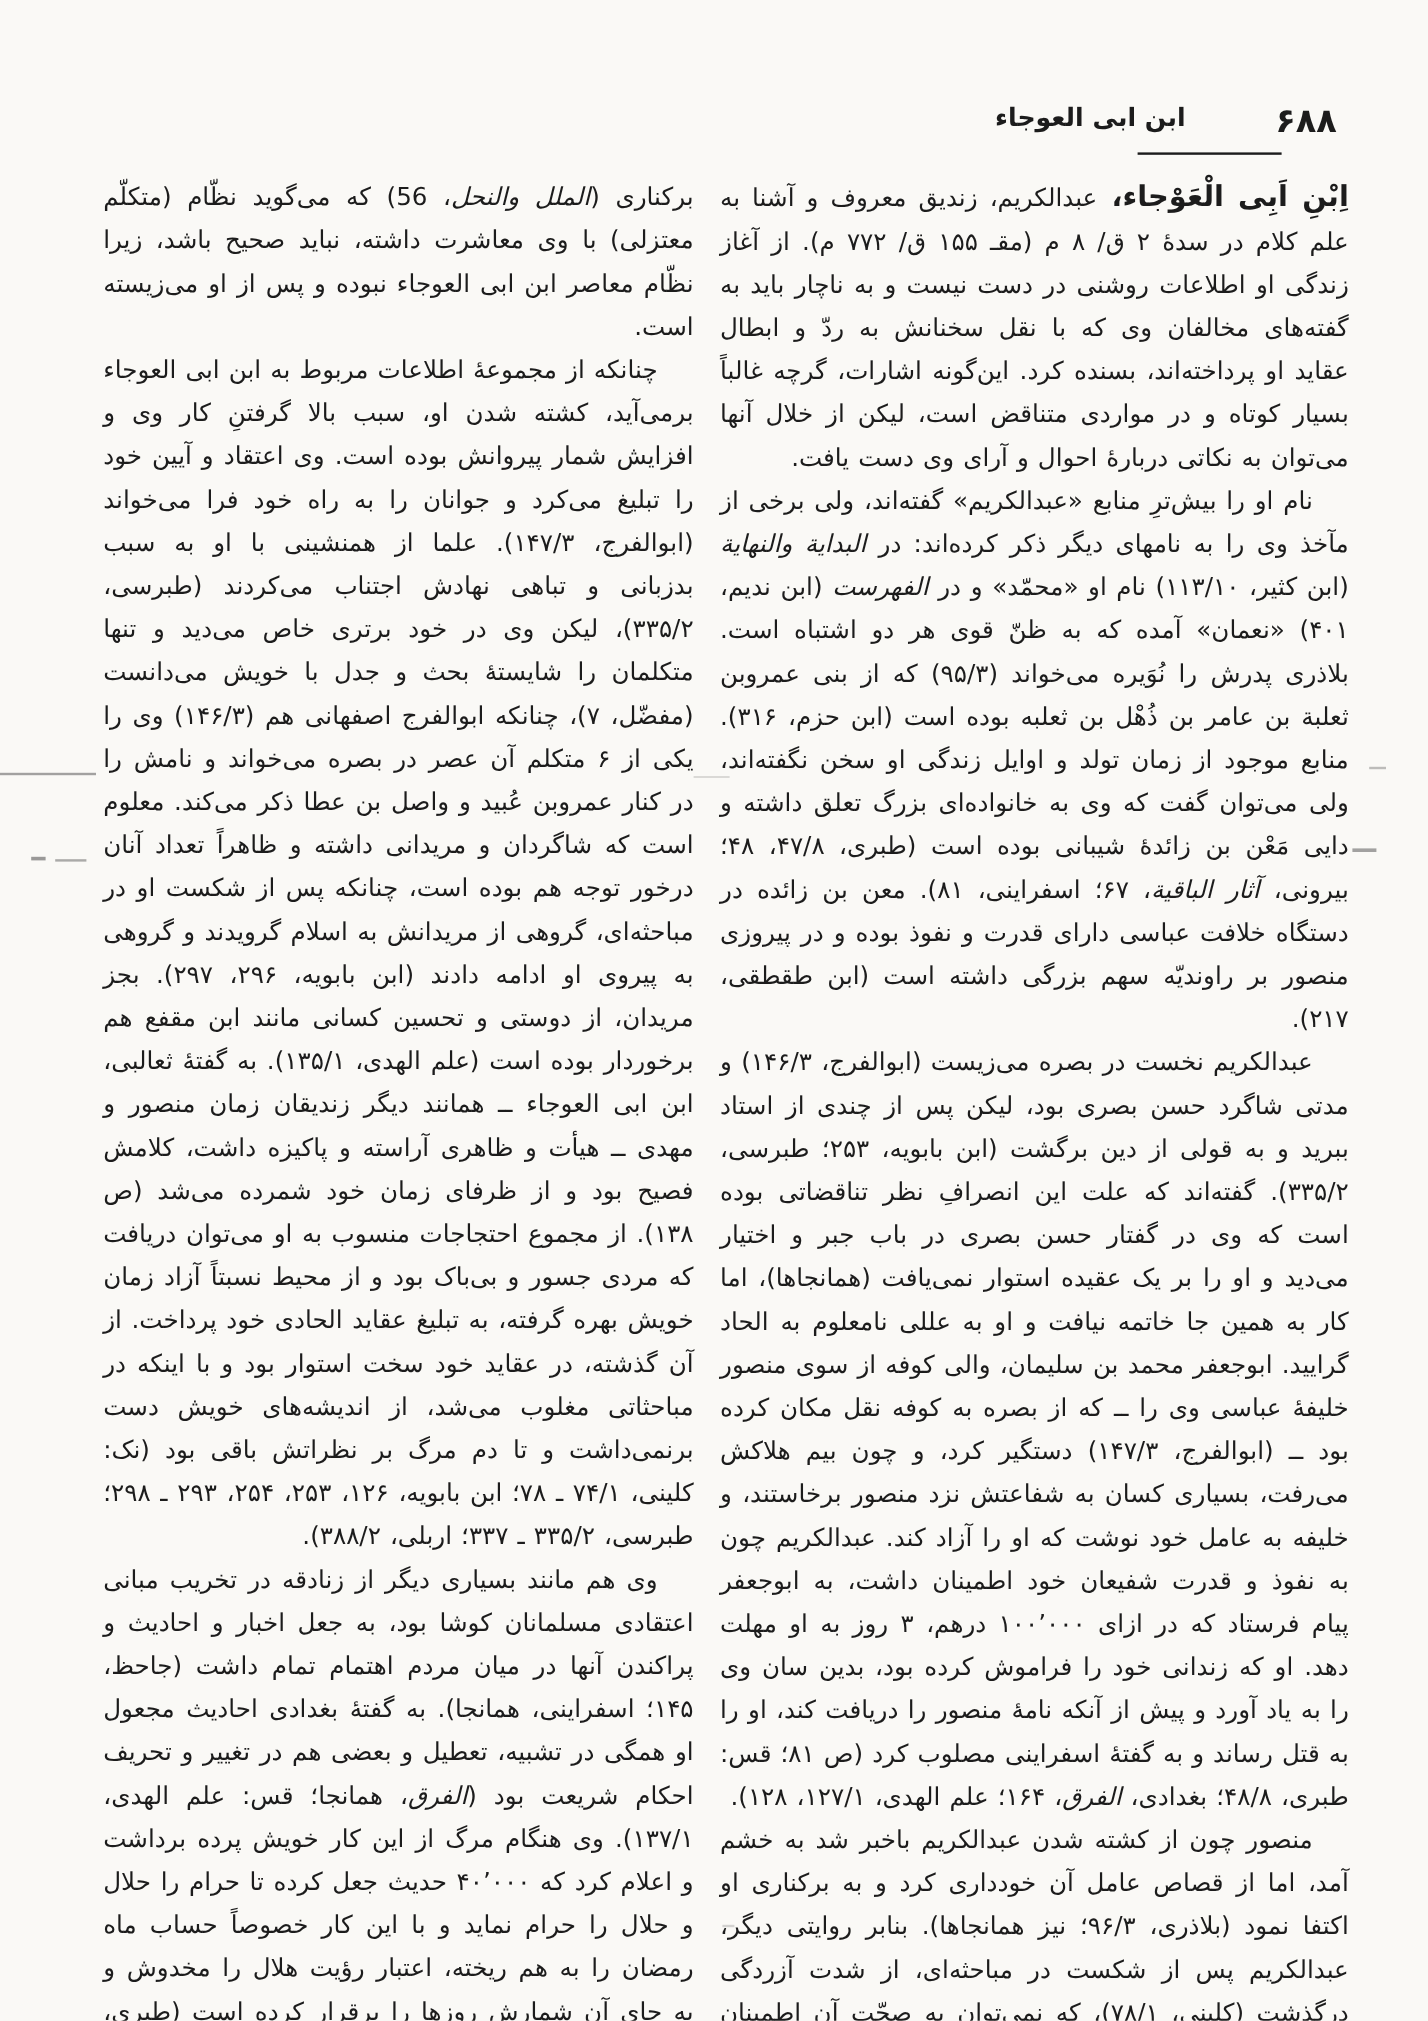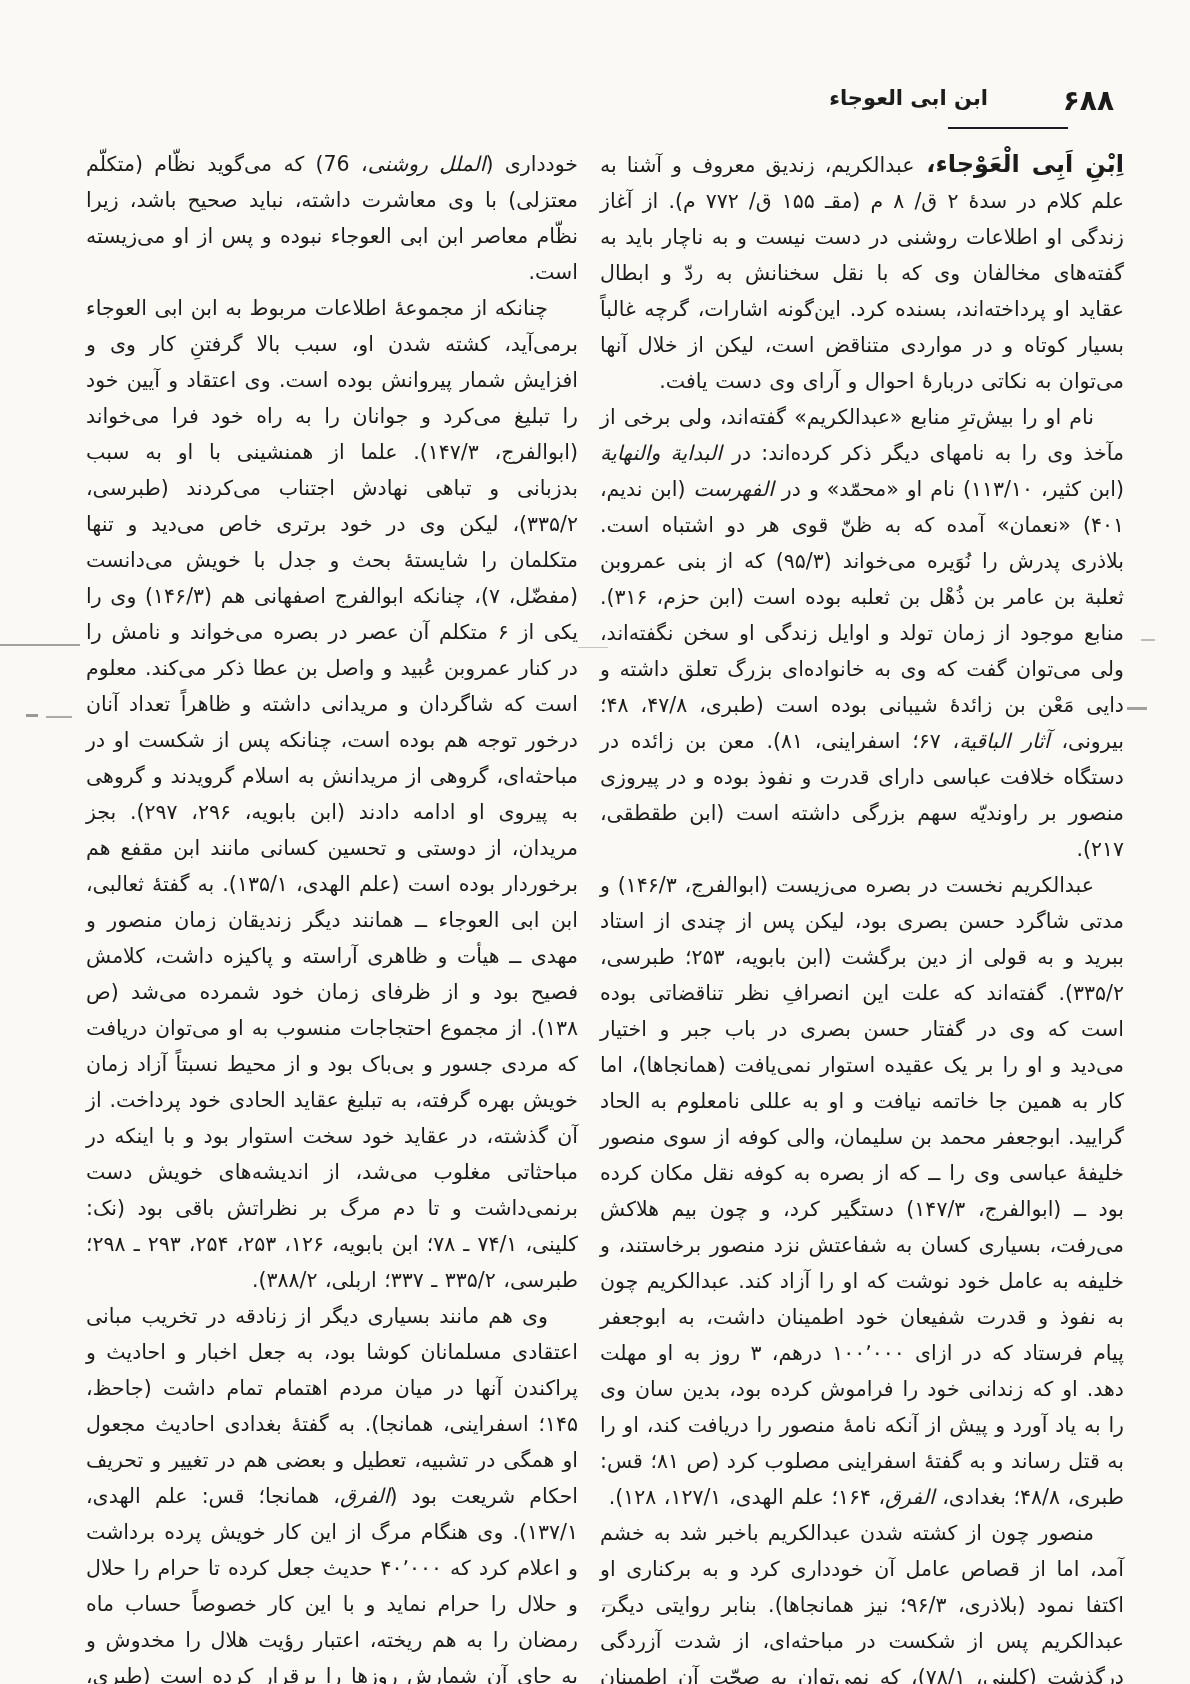--- a/index.html
+++ b/index.html
@@ -64,21 +64,21 @@
   <div class="head-rule"></div>
 
   <section class="col col-right">
     <p class="para"><span class="hb">اِبْنِ اَبِی الْعَوْجاء، </span><span>عبدالکریم، زندیق معروف و آشنا به علم کلام در سدهٔ ۲ ق/ ۸ م (مقـ ۱۵۵ ق/ ۷۷۲ م). از آغاز زندگی او اطلاعات روشنی در دست نیست و به ناچار باید به گفته‌های مخالفان وی که با نقل سخنانش به ردّ و ابطال عقاید او پرداخته‌اند، بسنده کرد. این‌گونه اشارات، گرچه غالباً بسیار کوتاه و در مواردی متناقض است، لیکن از خلال آنها می‌توان به نکاتی دربارهٔ احوال و آرای وی دست یافت.</span></p>
     <p class="para indent"><span>نام او را بیش‌ترِ منابع «عبدالکریم» گفته‌اند، ولی برخی از مآخذ وی را به نامهای دیگر ذکر کرده‌اند: در </span><span class="i">البدایة والنهایة</span><span> (ابن کثیر، ۱۱۳/۱۰) نام او «محمّد» و در </span><span class="i">الفهرست</span><span> (ابن ندیم، ۴۰۱) «نعمان» آمده که به ظنّ قوی هر دو اشتباه است. بلاذری پدرش را نُوَیره می‌خواند (۹۵/۳) که از بنی عمروبن ثعلبة بن عامر بن ذُهْل بن ثعلبه بوده است (ابن حزم، ۳۱۶). منابع موجود از زمان تولد و اوایل زندگی او سخن نگفته‌اند، ولی می‌توان گفت که وی به خانواده‌ای بزرگ تعلق داشته و دایی مَعْن بن زائدهٔ شیبانی بوده است (طبری، ۴۷/۸، ۴۸؛ بیرونی، </span><span class="i">آثار الباقیة</span><span>، ۶۷؛ اسفراینی، ۸۱). معن بن زائده در دستگاه خلافت عباسی دارای قدرت و نفوذ بوده و در پیروزی منصور بر راوندیّه سهم بزرگی داشته است (ابن طقطقی، ۲۱۷).</span></p>
     <p class="para indent"><span>عبدالکریم نخست در بصره می‌زیست (ابوالفرج، ۱۴۶/۳) و مدتی شاگرد حسن بصری بود، لیکن پس از چندی از استاد ببرید و به قولی از دین برگشت (ابن بابویه، ۲۵۳؛ طبرسی، ۳۳۵/۲). گفته‌اند که علت این انصرافِ نظر تناقضاتی بوده است که وی در گفتار حسن بصری در باب جبر و اختیار می‌دید و او را بر یک عقیده استوار نمی‌یافت (همانجاها)، اما کار به همین جا خاتمه نیافت و او به عللی نامعلوم به الحاد گرایید. ابوجعفر محمد بن سلیمان، والی کوفه از سوی منصور خلیفهٔ عباسی وی را ــ که از بصره به کوفه نقل مکان کرده بود ــ (ابوالفرج، ۱۴۷/۳) دستگیر کرد، و چون بیم هلاکش می‌رفت، بسیاری کسان به شفاعتش نزد منصور برخاستند، و خلیفه به عامل خود نوشت که او را آزاد کند. عبدالکریم چون به نفوذ و قدرت شفیعان خود اطمینان داشت، به ابوجعفر پیام فرستاد که در ازای ۱۰۰٬۰۰۰ درهم، ۳ روز به او مهلت دهد. او که زندانی خود را فراموش کرده بود، بدین سان وی را به یاد آورد و پیش از آنکه نامهٔ منصور را دریافت کند، او را به قتل رساند و به گفتهٔ اسفراینی مصلوب کرد (ص ۸۱؛ قس: طبری، ۴۸/۸؛ بغدادی، </span><span class="i">الفرق</span><span>، ۱۶۴؛ علم الهدی، ۱۲۷/۱، ۱۲۸).</span></p>
     <p class="para indent"><span>منصور چون از کشته شدن عبدالکریم باخبر شد به خشم آمد، اما از قصاص عامل آن خودداری کرد و به برکناری او اکتفا نمود (بلاذری، ۹۶/۳؛ نیز همانجاها). بنابر روایتی دیگر، عبدالکریم پس از شکست در مباحثه‌ای، از شدت آزردگی درگذشت (کلینی، ۷۸/۱)، که نمی‌توان به صحّت آن اطمینان داشت. از سوی دیگر مسعودی (۲۲۴/۴) قتل او را به زمان مهدی خلیفهٔ عباسی (خلافت: ۱۵۸ ـ ۱۶۹ ق/ ۷۷۵ ـ ۷۸۵م) نسبت می‌دهد، ولی این روایت آشفته به نظر می‌رسد. همچنین روایت</span></p>
   </section>
 
   <section class="col col-left">
-    <p class="para"><span>خودداری (</span><span class="i">الملل روشنی</span><span>، 76) که می‌گوید نظّام (متکلّم معتزلی) با وی معاشرت داشته، نباید صحیح باشد، زیرا نظّام معاصر ابن ابی العوجاء نبوده و پس از او می‌زیسته است.</span></p>
+    <p class="para"><span>برکناری (</span><span class="i">الملل والنحل</span><span>، 56) که می‌گوید نظّام (متکلّم معتزلی) با وی معاشرت داشته، نباید صحیح باشد، زیرا نظّام معاصر ابن ابی العوجاء نبوده و پس از او می‌زیسته است.</span></p>
     <p class="para indent"><span>چنانکه از مجموعهٔ اطلاعات مربوط به ابن ابی العوجاء برمی‌آید، کشته شدن او، سبب بالا گرفتنِ کار وی و افزایش شمار پیروانش بوده است. وی اعتقاد و آیین خود را تبلیغ می‌کرد و جوانان را به راه خود فرا می‌خواند (ابوالفرج، ۱۴۷/۳). علما از همنشینی با او به سبب بدزبانی و تباهی نهادش اجتناب می‌کردند (طبرسی، ۳۳۵/۲)، لیکن وی در خود برتری خاص می‌دید و تنها متکلمان را شایستهٔ بحث و جدل با خویش می‌دانست (مفضّل، ۷)، چنانکه ابوالفرج اصفهانی هم (۱۴۶/۳) وی را یکی از ۶ متکلم آن عصر در بصره می‌خواند و نامش را در کنار عمروبن عُبید و واصل بن عطا ذکر می‌کند. معلوم است که شاگردان و مریدانی داشته و ظاهراً تعداد آنان درخور توجه هم بوده است، چنانکه پس از شکست او در مباحثه‌ای، گروهی از مریدانش به اسلام گرویدند و گروهی به پیروی او ادامه دادند (ابن بابویه، ۲۹۶، ۲۹۷). بجز مریدان، از دوستی و تحسین کسانی مانند ابن مقفع هم برخوردار بوده است (علم الهدی، ۱۳۵/۱). به گفتهٔ ثعالبی، ابن ابی العوجاء ــ همانند دیگر زندیقان زمان منصور و مهدی ــ هیأت و ظاهری آراسته و پاکیزه داشت، کلامش فصیح بود و از ظرفای زمان خود شمرده می‌شد (ص ۱۳۸). از مجموع احتجاجات منسوب به او می‌توان دریافت که مردی جسور و بی‌باک بود و از محیط نسبتاً آزاد زمان خویش بهره گرفته، به تبلیغ عقاید الحادی خود پرداخت. از آن گذشته، در عقاید خود سخت استوار بود و با اینکه در مباحثاتی مغلوب می‌شد، از اندیشه‌های خویش دست برنمی‌داشت و تا دم مرگ بر نظراتش باقی بود (نک: کلینی، ۷۴/۱ ـ ۷۸؛ ابن بابویه، ۱۲۶، ۲۵۳، ۲۵۴، ۲۹۳ ـ ۲۹۸؛ طبرسی، ۳۳۵/۲ ـ ۳۳۷؛ اربلی، ۳۸۸/۲).</span></p>
     <p class="para indent"><span>وی هم مانند بسیاری دیگر از زنادقه در تخریب مبانی اعتقادی مسلمانان کوشا بود، به جعل اخبار و احادیث و پراکندن آنها در میان مردم اهتمام تمام داشت (جاحظ، ۱۴۵؛ اسفراینی، همانجا). به گفتهٔ بغدادی احادیث مجعول او همگی در تشبیه، تعطیل و بعضی هم در تغییر و تحریف احکام شریعت بود (</span><span class="i">الفرق</span><span>، همانجا؛ قس: علم الهدی، ۱۳۷/۱). وی هنگام مرگ از این کار خویش پرده برداشت و اعلام کرد که ۴۰٬۰۰۰ حدیث جعل کرده تا حرام را حلال و حلال را حرام نماید و با این کار خصوصاً حساب ماه رمضان را به هم ریخته، اعتبار رؤیت هلال را مخدوش و به جای آن شمارش روزها را برقرار کرده است (طبری، ۴۸/۸؛ بغدادی، </span></p>
   </section>
 
   <div class="artifact art-line-left"></div>
   <div class="artifact art-line-gutter"></div>
   <div class="artifact art-dash-a"></div>
   <div class="artifact art-dash-b"></div>
   <div class="artifact art-dash-right"></div>
   <div class="artifact art-dash-right2"></div>

